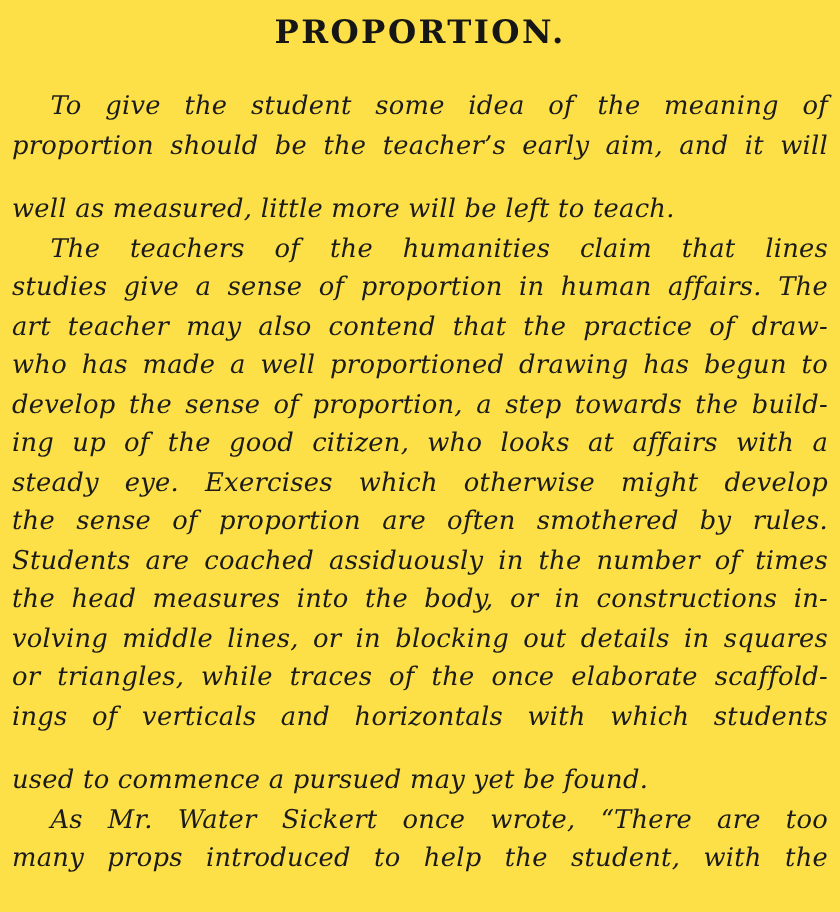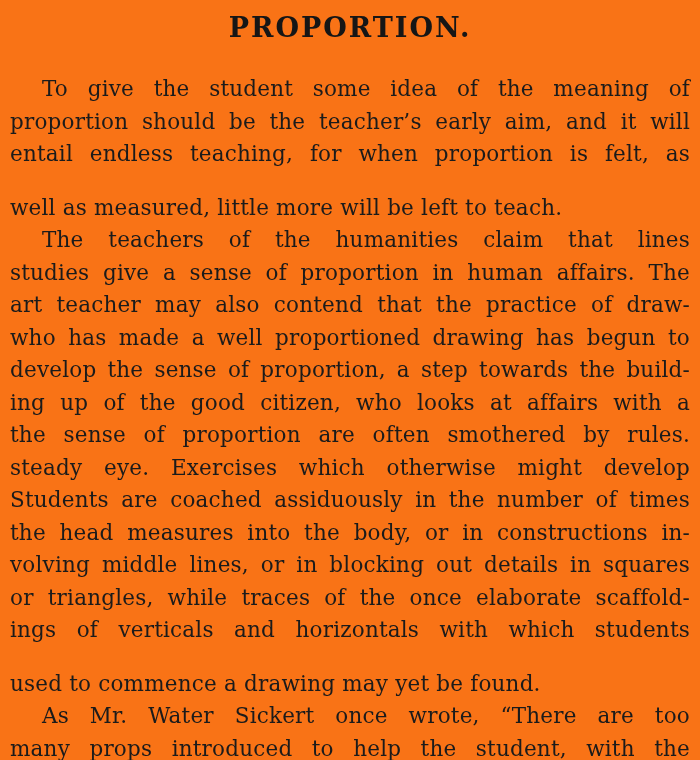--- a/index.html
+++ b/index.html
@@ -4,21 +4,21 @@
 <style>
   html, body {
     margin: 0;
     padding: 0;
     background: #ffffff;
   }
   .page {
     position: relative;
     width: 700px;
     height: 760px;
-    background: #f97316;
+    background: #fde047;
     color: #1b1b1b;
     font-family: "DejaVu Serif", "Liberation Serif", serif;
     overflow: hidden;
     box-sizing: border-box;
   }
   .title {
     margin: 0;
     padding-top: 12px;
     text-align: center;
     font-size: 27px;
@@ -26,20 +26,21 @@
     letter-spacing: 2px;
     line-height: 32px;
     color: #161616;
   }
   .body-text {
     margin-top: 29px;
     padding: 0 10px;
   }
   .para {
     margin: 0;
+    font-style: italic;
   }
   .line {
     display: block;
     font-size: 21.5px;
     line-height: 32.5px;
     letter-spacing: 0.2px;
     text-align: justify;
     text-align-last: justify;
     white-space: normal;
     color: #1b1b1b;
@@ -56,39 +57,38 @@
 <body>
 
 <div class="page">
   <h1 class="title">PROPORTION.</h1>
 
   <div class="body-text">
 
     <div class="para">
       <span class="line indent">To give the student some idea of the meaning of</span>
       <span class="line">proportion should be the teacher’s early aim, and it will</span>
-      <span class="line">entail endless teaching, for when proportion is felt, as</span>
       <span class="line last">well as measured, little more will be left to teach.</span>
     </div>
 
     <div class="para">
       <span class="line indent">The teachers of the humanities claim that lines</span>
       <span class="line">studies give a sense of proportion in human affairs.  The</span>
       <span class="line">art teacher may also contend that the practice of draw-</span>
       <span class="line">who has made a well proportioned drawing has begun to</span>
       <span class="line">develop the sense of proportion, a step towards the build-</span>
       <span class="line">ing up of the good citizen, who looks at affairs with a</span>
+      <span class="line">steady eye.  Exercises which otherwise might develop</span>
       <span class="line">the sense of proportion are often smothered by rules.</span>
-      <span class="line">steady eye.  Exercises which otherwise might develop</span>
       <span class="line">Students are coached assiduously in the number of times</span>
       <span class="line">the head measures into the body, or in constructions in-</span>
       <span class="line">volving middle lines, or in blocking out details in squares</span>
       <span class="line">or triangles, while traces of the once elaborate scaffold-</span>
       <span class="line">ings of verticals and horizontals with which students</span>
-      <span class="line last">used to commence a drawing may yet be found.</span>
+      <span class="line last">used to commence a pursued may yet be found.</span>
     </div>
 
     <div class="para">
       <span class="line indent">As Mr. Water Sickert once wrote, “There are too</span>
       <span class="line">many props introduced to help the student, with the</span>
     </div>
 
   </div>
 </div>
 

